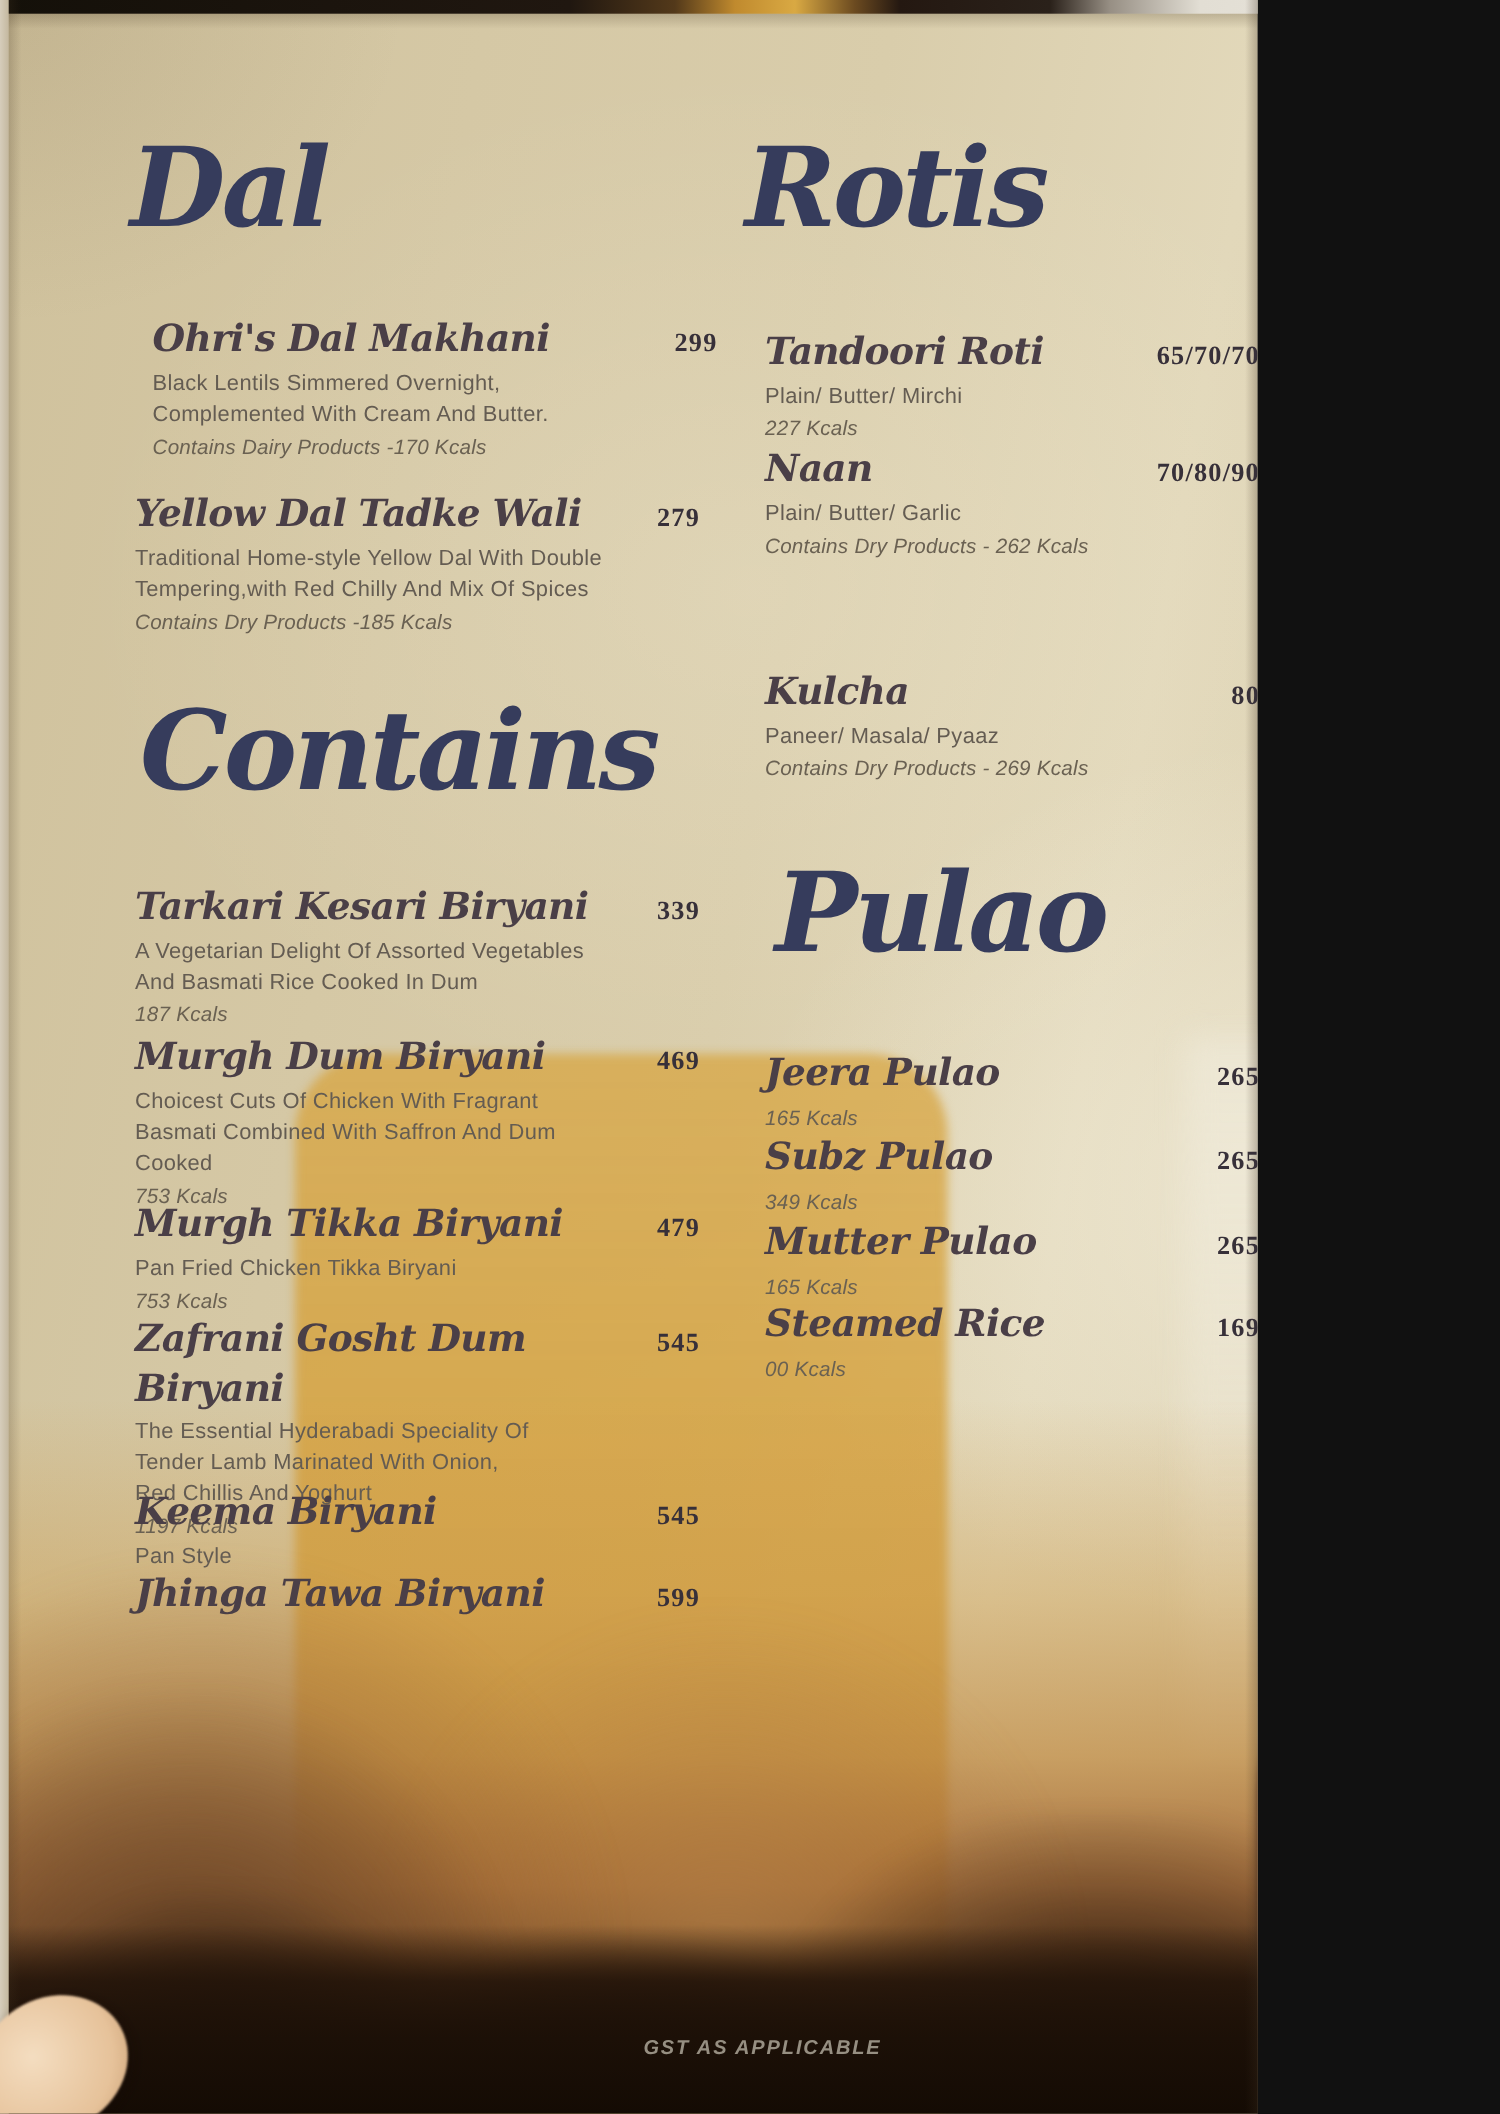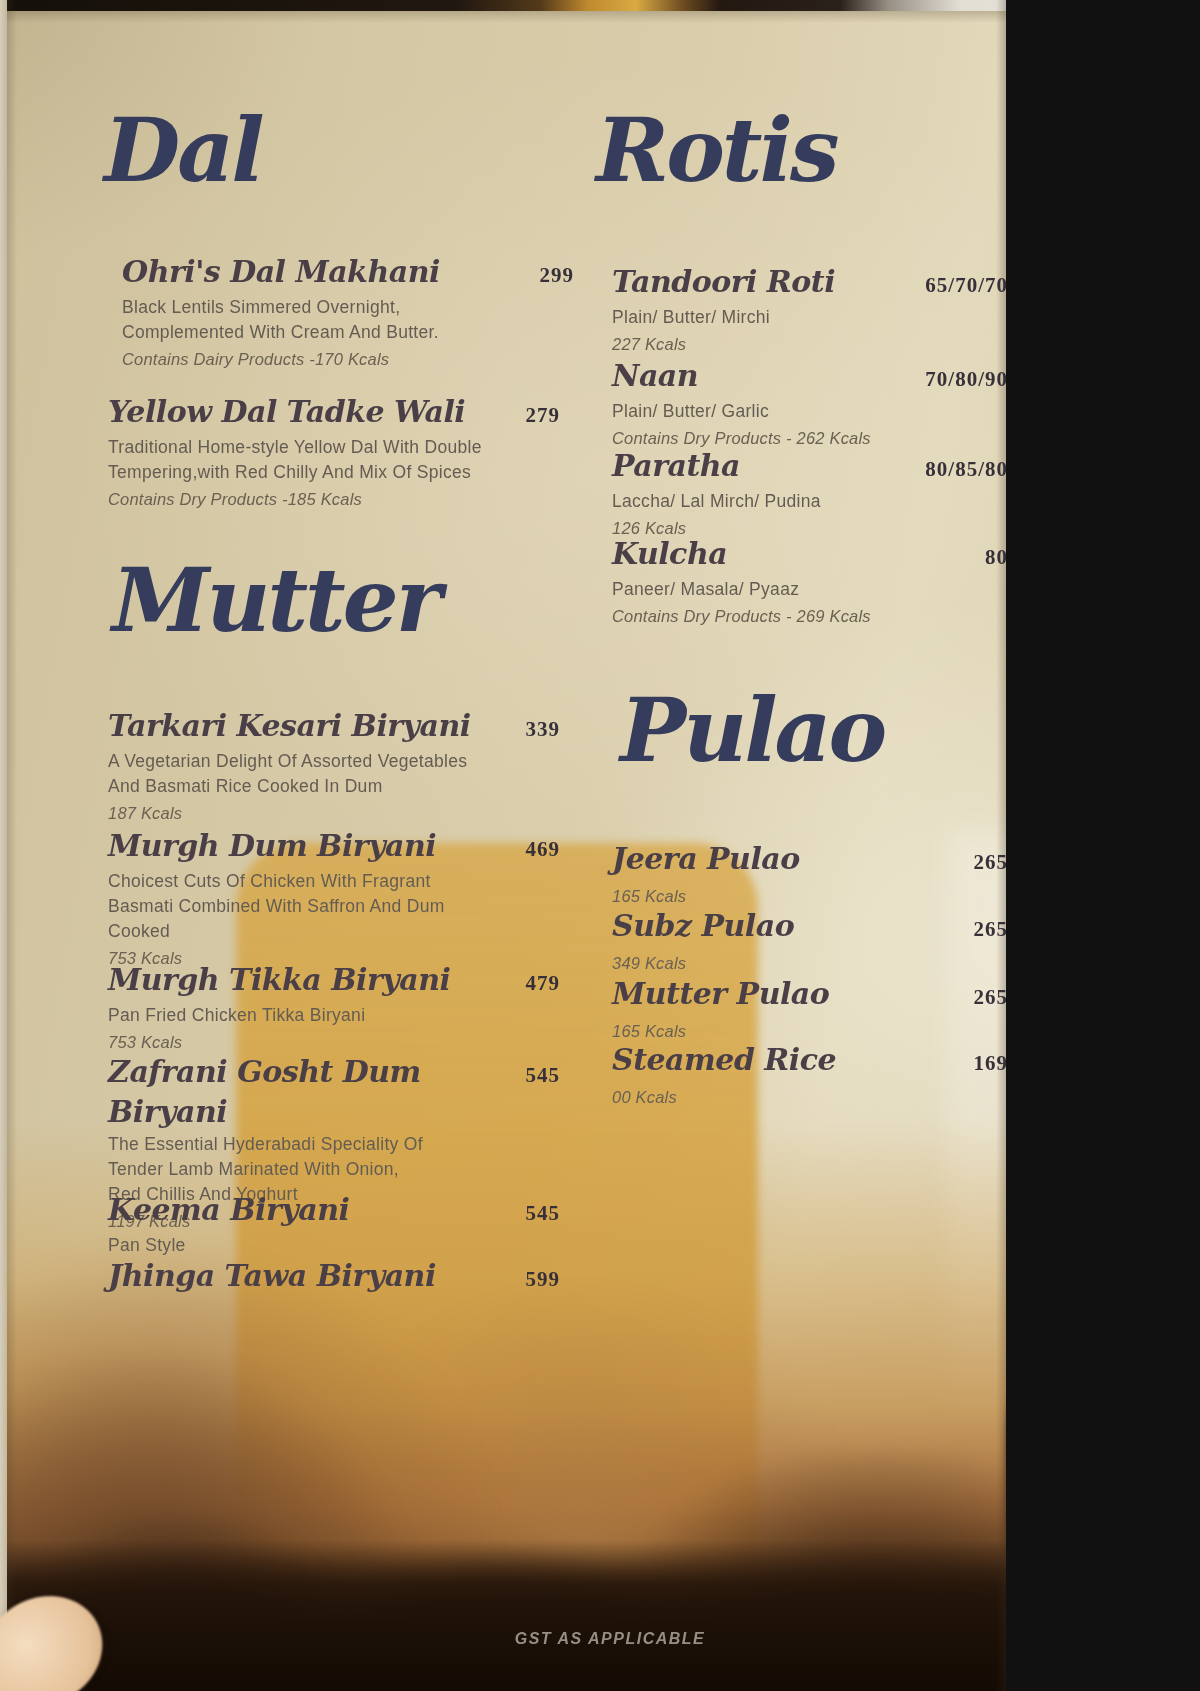--- a/index.html
+++ b/index.html
@@ -87,21 +87,21 @@
     <div class="edge-light"></div>
   </div>
 
   <div class="abs left-edge"></div>
   <div class="abs left-shadow"></div>
   <div class="abs right-shadow"></div>
   <div class="abs thumb"></div>
 
   <div class="heading" style="left:104px;top:98px">Dal</div>
   <div class="heading" style="left:596px;top:98px">Rotis</div>
-  <div class="heading" style="left:112px;top:548px">Mutter</div>
+  <div class="heading" style="left:112px;top:548px">Contains</div>
   <div class="heading" style="left:620px;top:678px">Pulao</div>
 
   <div class="item" style="left:122px;top:252px">
     <div class="irow">
       <span class="iname">Ohri's Dal Makhani</span>
       <span class="iprice">299</span>
     </div>
     <div class="desc">Black Lentils Simmered Overnight,</div>
     <div class="desc">Complemented With Cream And Butter.</div>
     <div class="kcal">Contains Dairy Products -170 Kcals</div>
@@ -128,28 +128,20 @@
 
   <div class="item rcol" style="left:612px;top:356px">
     <div class="irow">
       <span class="iname">Naan</span>
       <span class="iprice">70/80/90</span>
     </div>
     <div class="desc">Plain/ Butter/ Garlic</div>
     <div class="kcal">Contains Dry Products - 262 Kcals</div>
   </div>
 
-  <div class="item rcol" style="left:612px;top:446px">
-    <div class="irow">
-      <span class="iname">Paratha</span>
-      <span class="iprice">80/85/80</span>
-    </div>
-    <div class="desc">Laccha/ Lal Mirch/ Pudina</div>
-    <div class="kcal">126 Kcals</div>
-  </div>
 
   <div class="item rcol" style="left:612px;top:534px">
     <div class="irow">
       <span class="iname">Kulcha</span>
       <span class="iprice">80</span>
     </div>
     <div class="desc">Paneer/ Masala/ Pyaaz</div>
     <div class="kcal">Contains Dry Products - 269 Kcals</div>
   </div>
 

